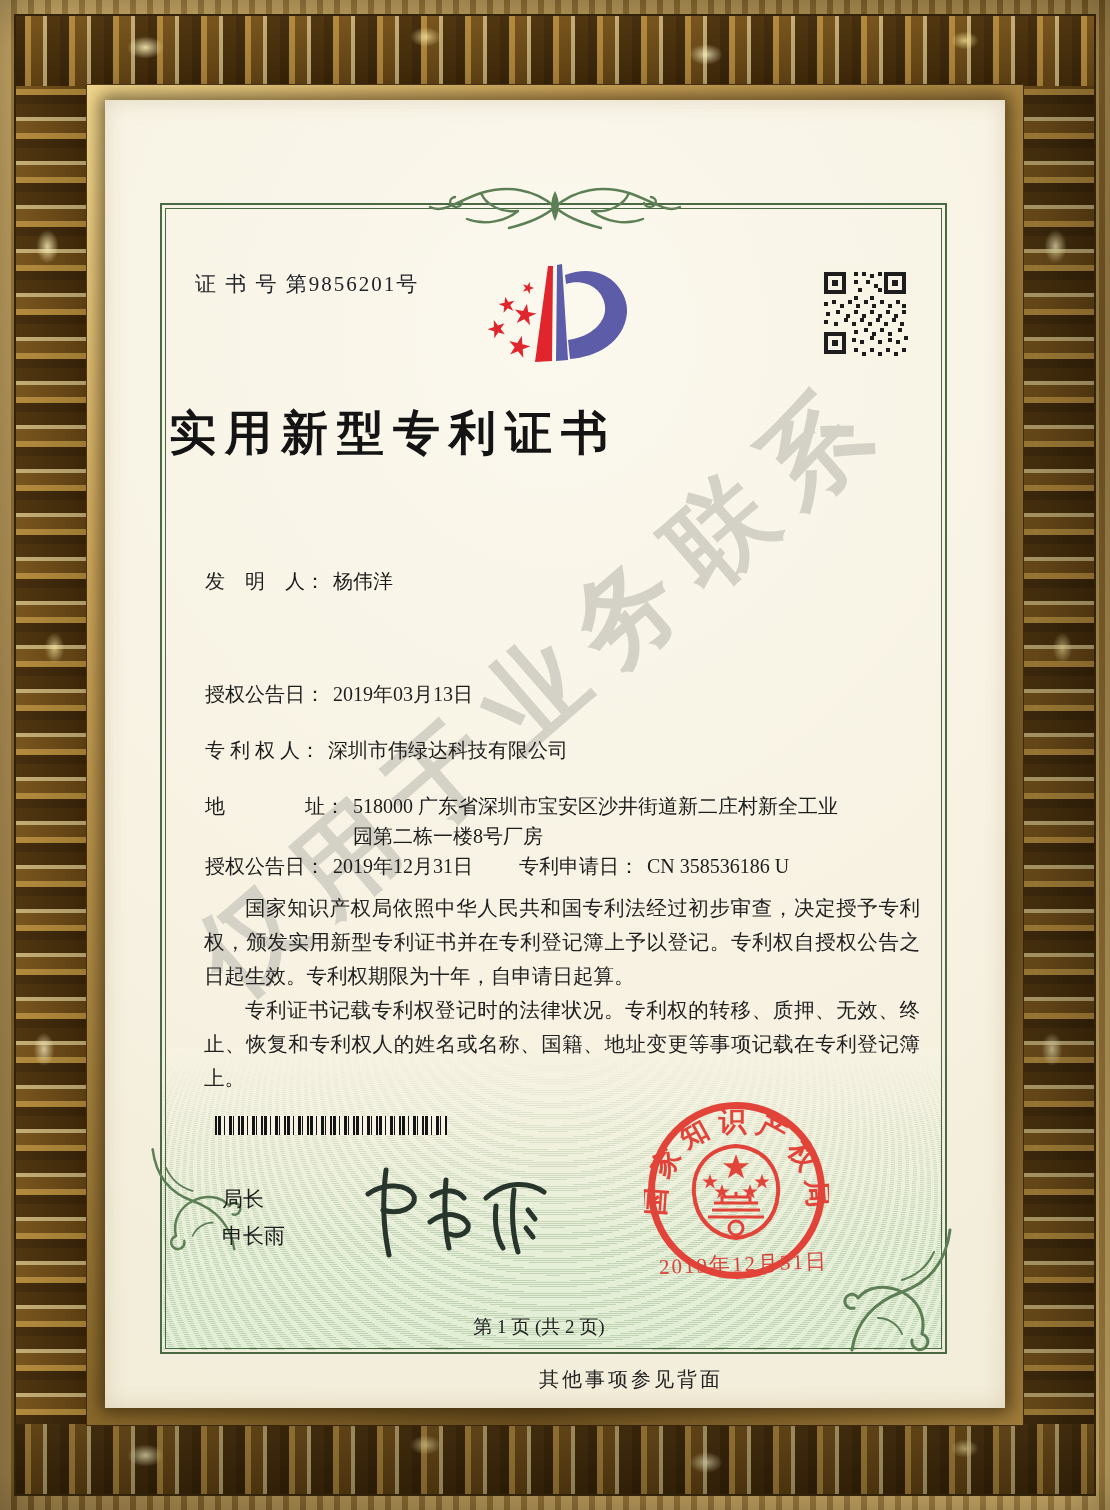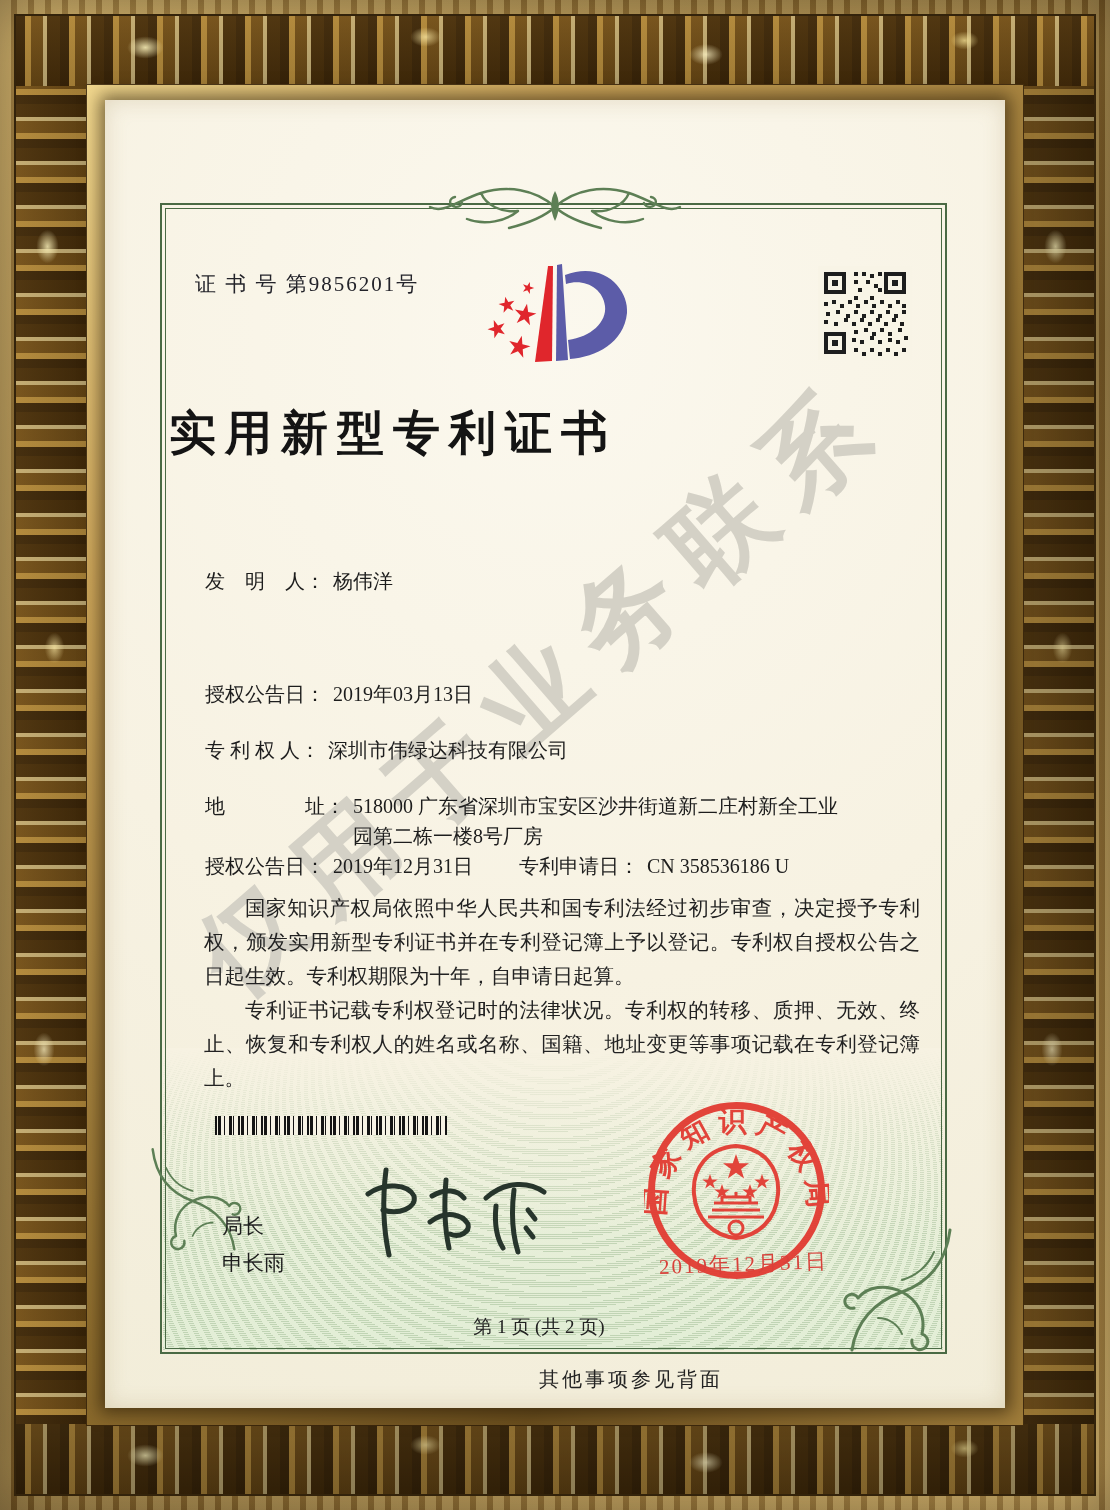--- a/index.html
+++ b/index.html
@@ -68,21 +68,21 @@
   .title{position:absolute;left:160px;top:402px;width:783px;text-align:left;
     font-size:47px;font-weight:700;letter-spacing:9px;color:#141414;text-indent:9px;}
   .row{position:absolute;left:205px;font-size:20px;color:#1d1d1d;white-space:nowrap;}
   .f-value{margin-left:8px;}
   .addr-val{display:inline-block;vertical-align:top;margin-left:8px;line-height:30px;}
   .grant2{margin-left:46px;}
   .paras{position:absolute;left:204px;top:891px;width:716px;font-size:20.5px;line-height:34px;color:#222;text-align:justify;}
   .paras p{margin:0;text-indent:2em;}
   .barcode{position:absolute;left:215px;top:1116px;width:232px;height:19px;
     background:repeating-linear-gradient(90deg,#141414 0 2px,#f6f2e4 2px 3px,#141414 3px 6px,#f6f2e4 6px 9px,#141414 9px 10px,#f6f2e4 10px 14px,#141414 14px 17px,#f6f2e4 17px 18px,#141414 18px 19px,#f6f2e4 19px 23px);}
-  .officer{position:absolute;left:222px;top:1181px;font-size:21px;color:#1d1d1d;line-height:37px;margin-top:27px;}
+  .officer{position:absolute;left:222px;top:1181px;font-size:21px;color:#1d1d1d;line-height:37px;}
   .sig{position:absolute;left:358px;top:1152px;}
   .seal{position:absolute;left:644px;top:1098px;opacity:.95;}
   .seal-date{position:absolute;left:659px;top:1250px;font-size:21px;color:#d8413a;
     letter-spacing:2px;transform:rotate(-2deg);}
   .page-no{position:absolute;left:160px;top:1314px;width:758px;text-align:center;font-size:19px;color:#222;}
   .back-note{position:absolute;left:105px;top:1366px;width:1052px;text-align:center;font-size:20px;color:#222;letter-spacing:3px;}
 </style>
 </head>
 <body>
 

